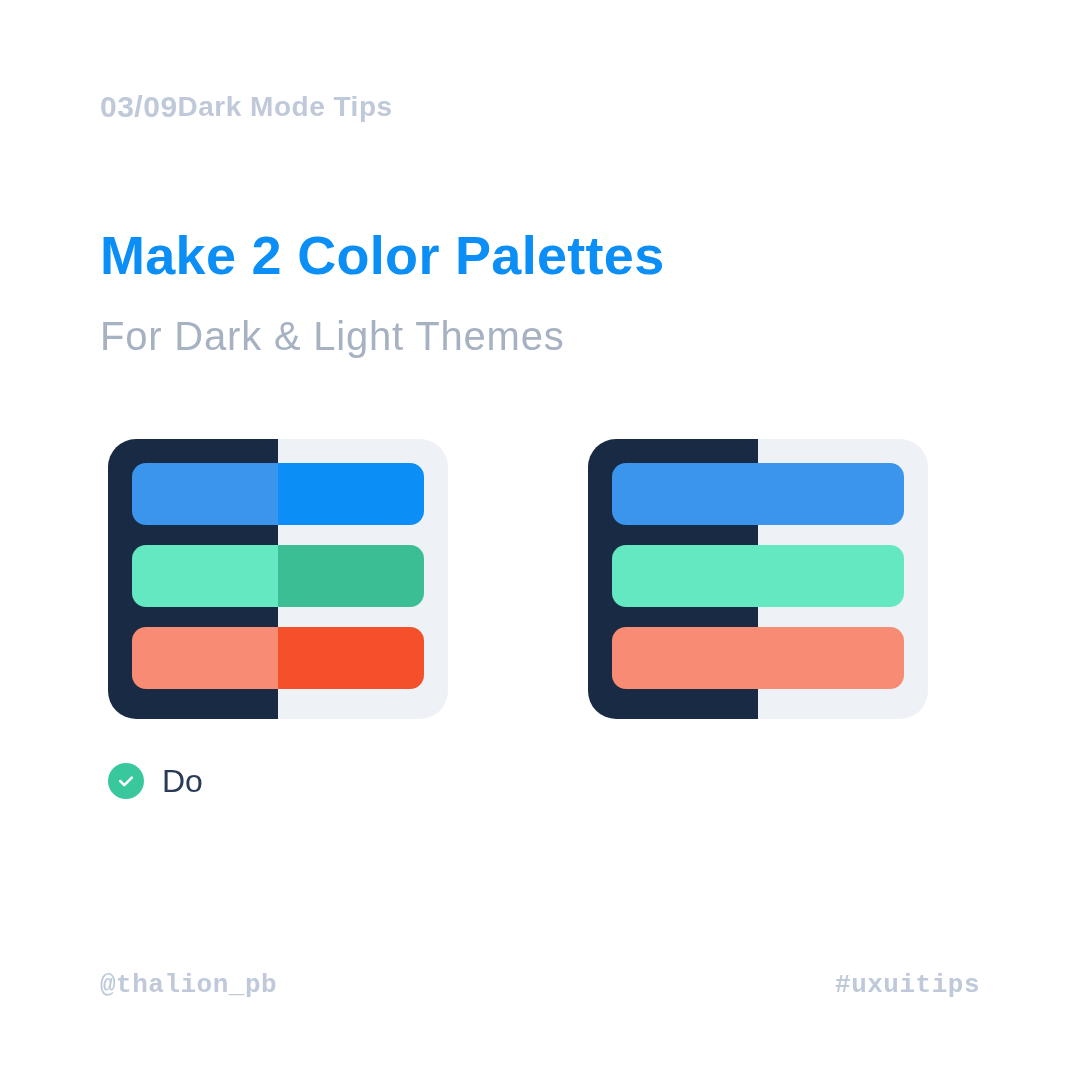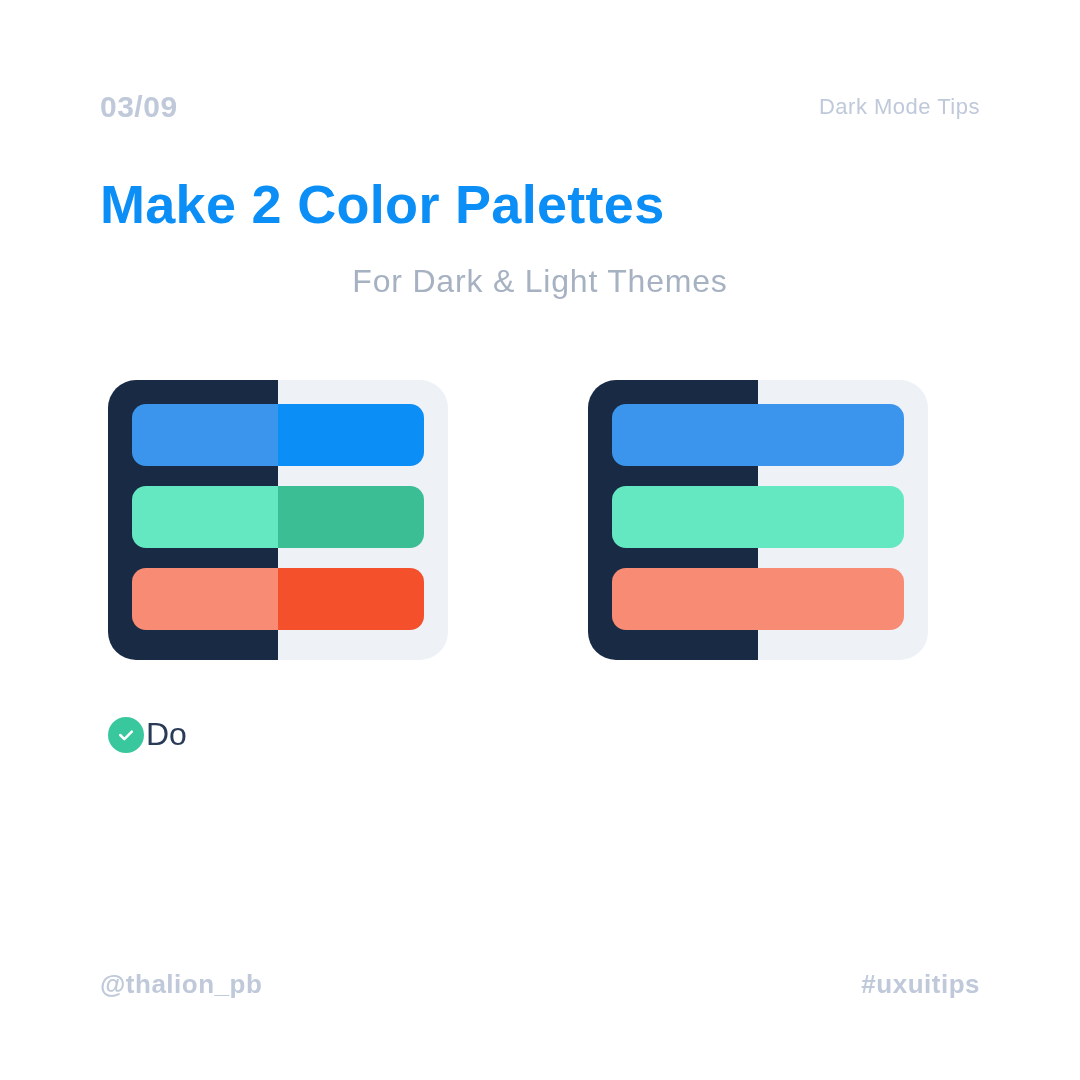--- a/index.html
+++ b/index.html
@@ -8,50 +8,49 @@
       height: 1080px;
       background: #ffffff;
       font-family: -apple-system, BlinkMacSystemFont, "Segoe UI", Helvetica, Arial, sans-serif;
       padding: 90px 100px 80px 100px;
       display: flex;
       flex-direction: column;
       position: relative;
     }
     .header {
       display: flex;
-      justify-content: space-between;
+      justify-content: flex-start;
       align-items: center;
-      margin-bottom: 49px;
+      margin-bottom: 100px;
     }
     .page-num {
       font-size: 30px;
       font-weight: 600;
       color: #bfc9d9;
       letter-spacing: 0.5px;
     }
     .category {
-      font-size: 22px;
-      font-weight: 400;
+      font-size: 28px;
+      font-weight: 700;
       color: #bfc9d9;
       letter-spacing: 0.5px;
     }
     .title {
       font-size: 54px;
       font-weight: 800;
       color: #0b8ef5;
       letter-spacing: 0.3px;
       margin-bottom: 28px;
     }
     .subtitle {
-      font-size: 32px;
+      font-size: 40px;
       font-weight: 500;
       color: #a6b1c2;
       letter-spacing: 0.8px;
       margin-bottom: 80px;
-      text-align: center;
     }
     .examples {
       display: flex;
       gap: 140px;
       margin-bottom: 40px;
       padding-left: 8px;
     }
     .example {
       display: flex;
       flex-direction: column;
@@ -75,23 +74,22 @@
     .half.left { background: #192a44; padding-left: 24px; }
     .half.right { background: #eef1f5; padding-right: 24px; }
     .bar {
       height: 62px;
       border-radius: 14px;
     }
     .half.left .bar { border-top-right-radius: 0; border-bottom-right-radius: 0; }
     .half.right .bar { border-top-left-radius: 0; border-bottom-left-radius: 0; }
     .label-row {
       display: flex;
-      align-items: center;
-      gap: 2px;
-      margin-top: 56px;
+      gap: 18px;
+      margin-top: 44px;
     }
     .icon-circle {
       width: 36px;
       height: 36px;
       border-radius: 50%;
       display: flex;
       align-items: center;
       justify-content: center;
       color: #fff;
       flex-shrink: 0;
@@ -109,20 +107,21 @@
       right: 100px;
       display: flex;
       justify-content: space-between;
       align-items: center;
     }
     .handle, .hashtag {
       font-size: 26px;
       font-weight: 600;
       color: #bfc9d9;
       letter-spacing: 0.5px;
+      font-family: Liberation Mono, monospace;
     }
   </style>
 </head>
 <body>
 
 <div class="header">
   <div class="page-num">03/09</div>
   <div class="category">Dark Mode Tips</div>
 </div>
 

